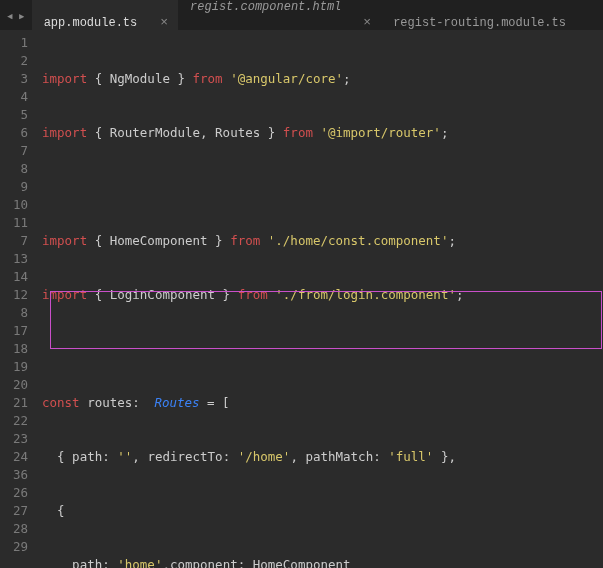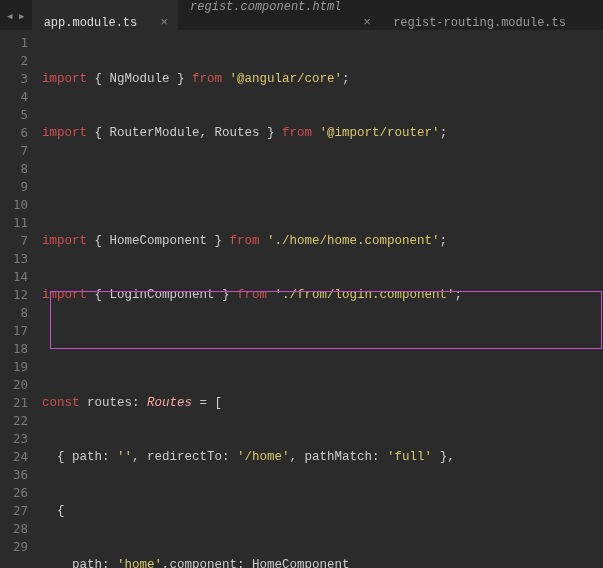--- a/index.html
+++ b/index.html
@@ -9,23 +9,23 @@
 .nav span { cursor:pointer; }
 .tabs { display:flex; flex:1; overflow:hidden; }
 .tab { display:flex; align-items:flex-end; padding:0 10px 0 12px; height:30px; color:#999; font-size:12px; gap:23px; cursor:pointer; white-space:nowrap;font-family:Liberation Mono, monospace; }
 .tab.active { background:#2b2b2b; color:#ddd; }
 .tab.italic { font-style:italic;flex-direction:column; }
 .tab .close { color:#888; font-size:13px; }
 .editor { display:flex; height:calc(100% - 30px); position:relative; }
 .gutter { width:36px; text-align:right; padding:4px 8px 4px 0; color:#7a7a7a; font-size:12.5px; user-select:none; line-height:18px; }
 .gline { height:18px; }
 .code { flex:1; padding:4px 0; font-size:12.5px; line-height:18px; white-space:pre; position:relative; }
-.line { height:18px; padding-left:6px;font-family:Liberation Mono, monospace; }
+.line { height:18px; padding-left:6px; }
 .tok-kw { color:#d14f4f; }
-.tok-type { color:#fca5a5; font-style:italic; }
+.tok-type { color:#3b82f6; font-style:italic;margin-left:7px; }
 .tok-str { color:#d8c76a; }
 .highlight-box { position:absolute; border:1px solid #c94fc9; top:261px; left:14px; width:552px; height:58px; pointer-events:none; }
 </style>
 </head>
 <body>
 
 <div class="tabbar">
   <div class="nav">
     <span>◂</span>
     <span>▸</span>
@@ -77,21 +77,21 @@
     <div class="gline">36</div>
     <div class="gline">26</div>
     <div class="gline">27</div>
     <div class="gline">28</div>
     <div class="gline">29</div>
   </div>
   <div class="code">
     <div class="line"><span class="tok-kw">import</span> { NgModule } <span class="tok-kw">from</span> <span class="tok-str">'@angular/core'</span>;</div>
     <div class="line"><span class="tok-kw">import</span> { RouterModule, Routes } <span class="tok-kw">from</span> <span class="tok-str">'@import/router'</span>;</div>
     <div class="line"></div>
-    <div class="line"><span class="tok-kw">import</span> { HomeComponent } <span class="tok-kw">from</span> <span class="tok-str">'./home/home.component'</span>;</div>
+    <div class="line"><span class="tok-kw">import</span> { HomeComponent } <span class="tok-kw">from</span> <span class="tok-str">'./home/const.component'</span>;</div>
     <div class="line"><span class="tok-kw">import</span> { LoginComponent } <span class="tok-kw">from</span> <span class="tok-str">'./from/login.component'</span>;</div>
     <div class="line"></div>
     <div class="line"><span class="tok-kw">const</span> routes: <span class="tok-type">Routes</span> = [</div>
     <div class="line">  { path: <span class="tok-str">''</span>, redirectTo: <span class="tok-str">'/home'</span>, pathMatch: <span class="tok-str">'full'</span> },</div>
     <div class="line">  {</div>
     <div class="line">    path: <span class="tok-str">'home'</span>,component: HomeComponent</div>
     
     
     
     

